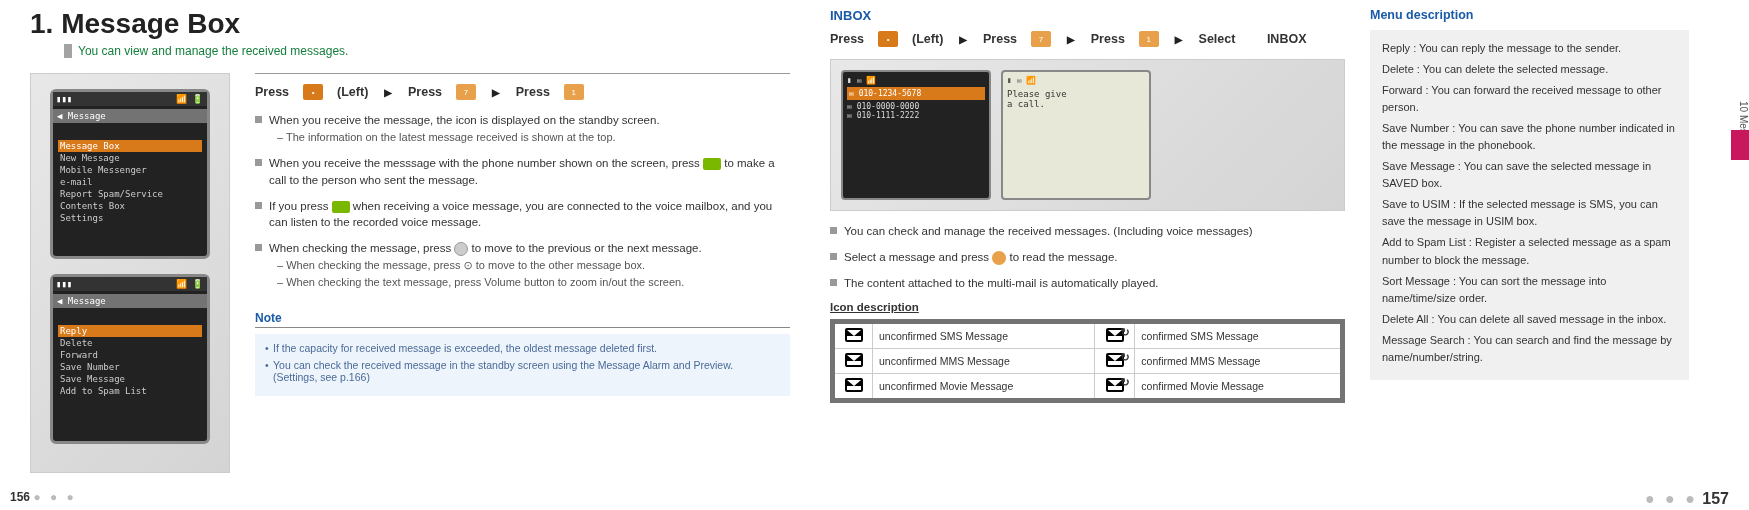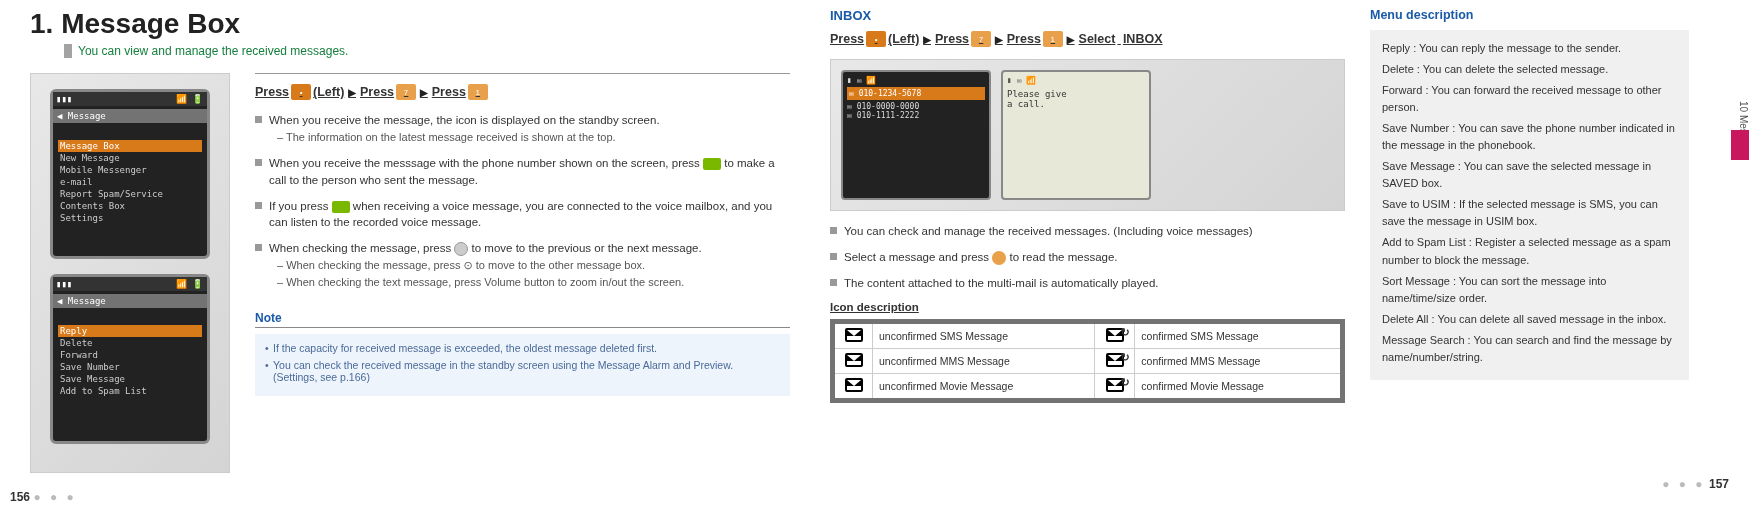--- a/index.html
+++ b/index.html
@@ -91,22 +91,21 @@
     .phone-item.hl { background: #d97a1a; color: #fff; }
 
     .text-col { flex: 1; }
     .step-row {
       font-weight: bold;
       font-size: 12.5px;
       margin-bottom: 12px;
       display: flex;
       align-items: center;
       flex-wrap: wrap;
-      gap: 2px;
-      text-decoration: underline;
+      gap: 14px;
     }
     .chip {
       display: inline-flex;
       align-items: center;
       justify-content: center;
       min-width: 20px;
       height: 16px;
       background: #d97a1a;
       color: #fff;
       font-size: 8px;
@@ -255,22 +254,22 @@
 
     .page-num-left {
       position: absolute;
       bottom: 6px; left: 10px;
       font-size: 12px;
     }
     .page-num-left b { font-weight: bold; }
     .dots-g { letter-spacing: 3px; color: #bbb; }
     .page-num-right {
       position: absolute;
-      bottom: 19px; right: 20px;
-      font-size: 12px;
+      bottom: 2px; right: 20px;
+      font-size: 16px;
       font-weight: bold;
     }
     .side-tab {
       position: absolute;
       right: 0; top: 70px;
       width: 18px; height: 110px;
       writing-mode: vertical-rl;
       font-size: 10px;
       color: #555;
       text-align: center;

